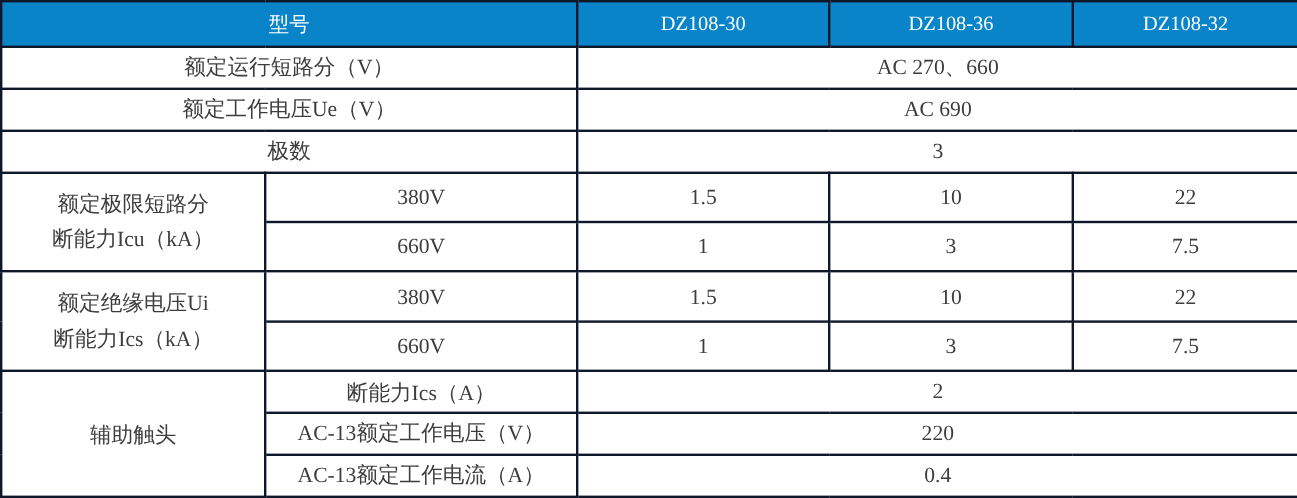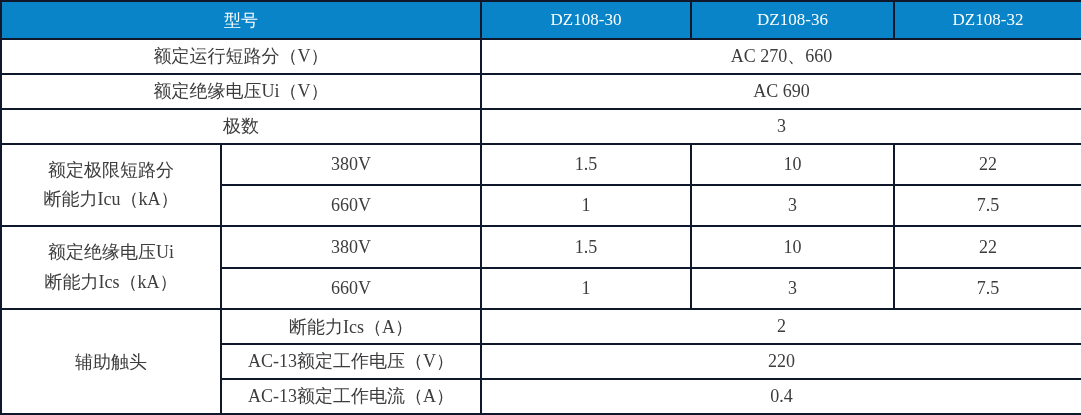--- a/index.html
+++ b/index.html
@@ -52,21 +52,21 @@
       <th>DZ108-36</th>
       <th>DZ108-32</th>
     </tr>
   </thead>
   <tbody>
     <tr>
       <td colspan="2">额定运行短路分（V）</td>
       <td colspan="3" class="vstrong">AC 270、660</td>
     </tr>
     <tr>
-      <td colspan="2">额定绝缘电压Ui（V）</td>
+      <td colspan="2">额定工作电压Ue（V）</td>
       <td colspan="3" class="vstrong">AC 690</td>
     </tr>
     <tr>
       <td colspan="2">极数</td>
       <td colspan="3" class="vstrong">3</td>
     </tr>
 
     <tr class="group-top">
       <td rowspan="2" class="pre">额定极限短路分
 断能力Icu（kA）</td>

